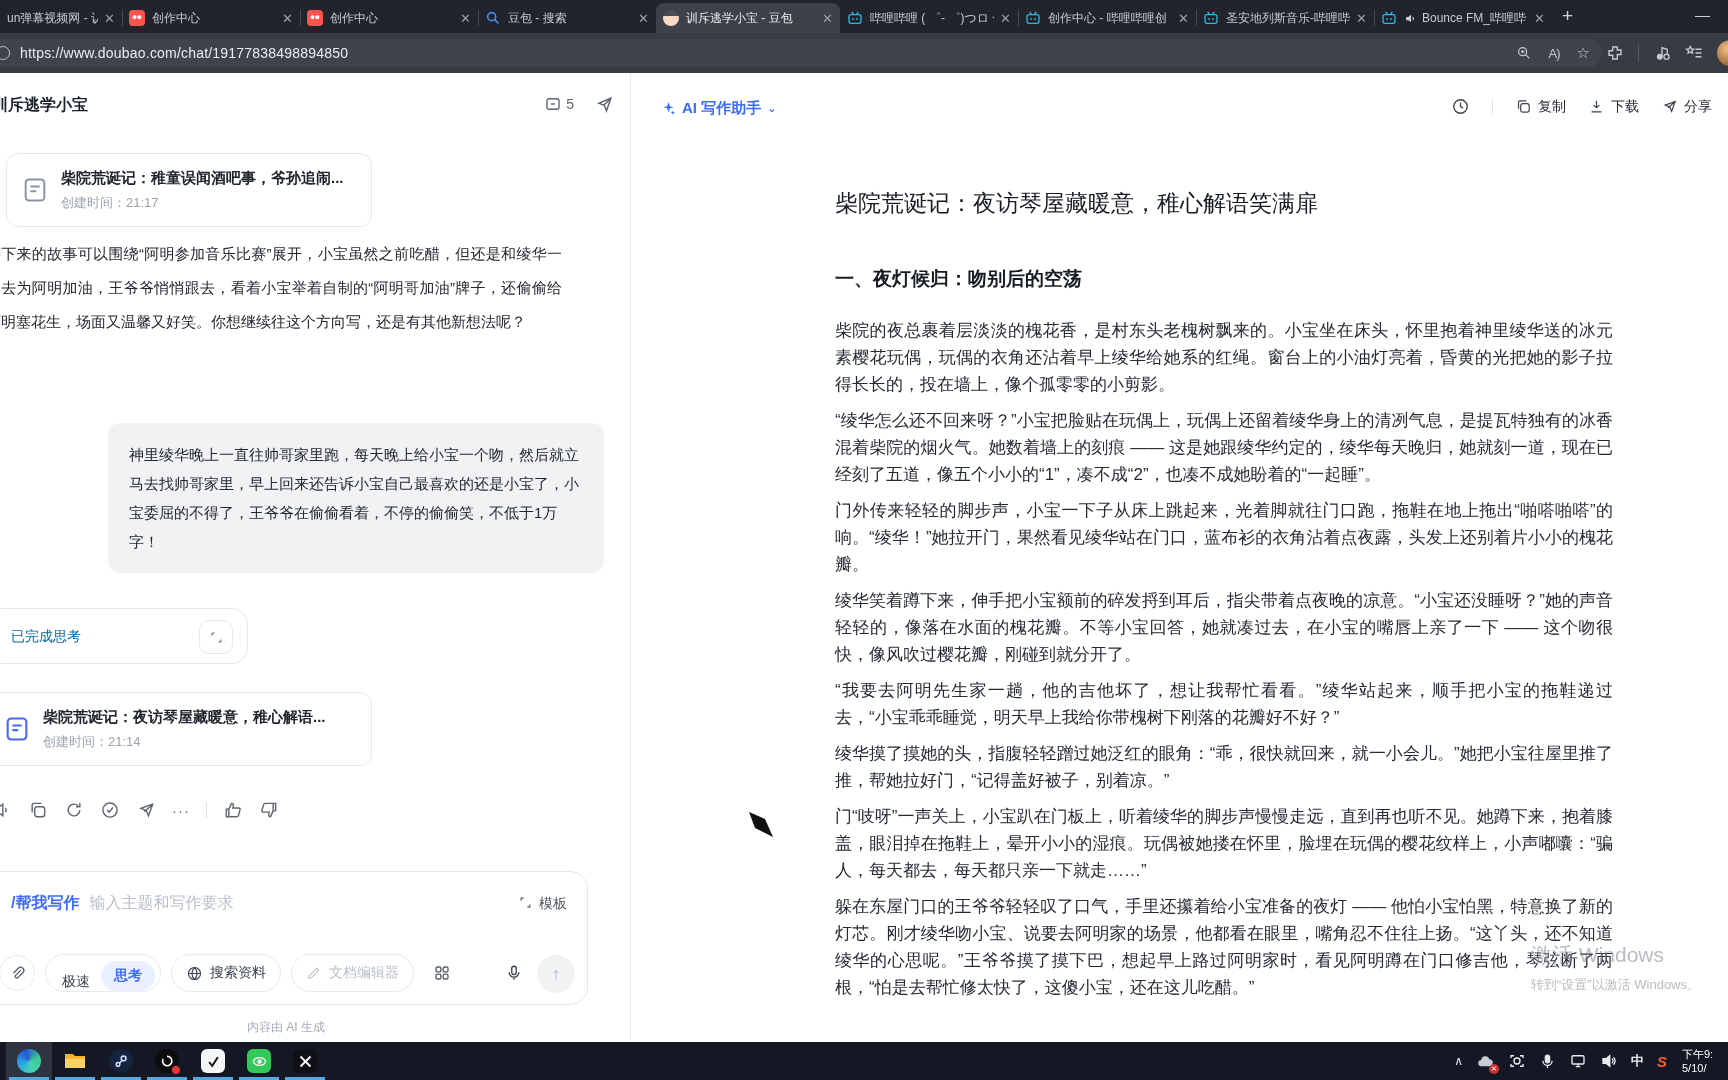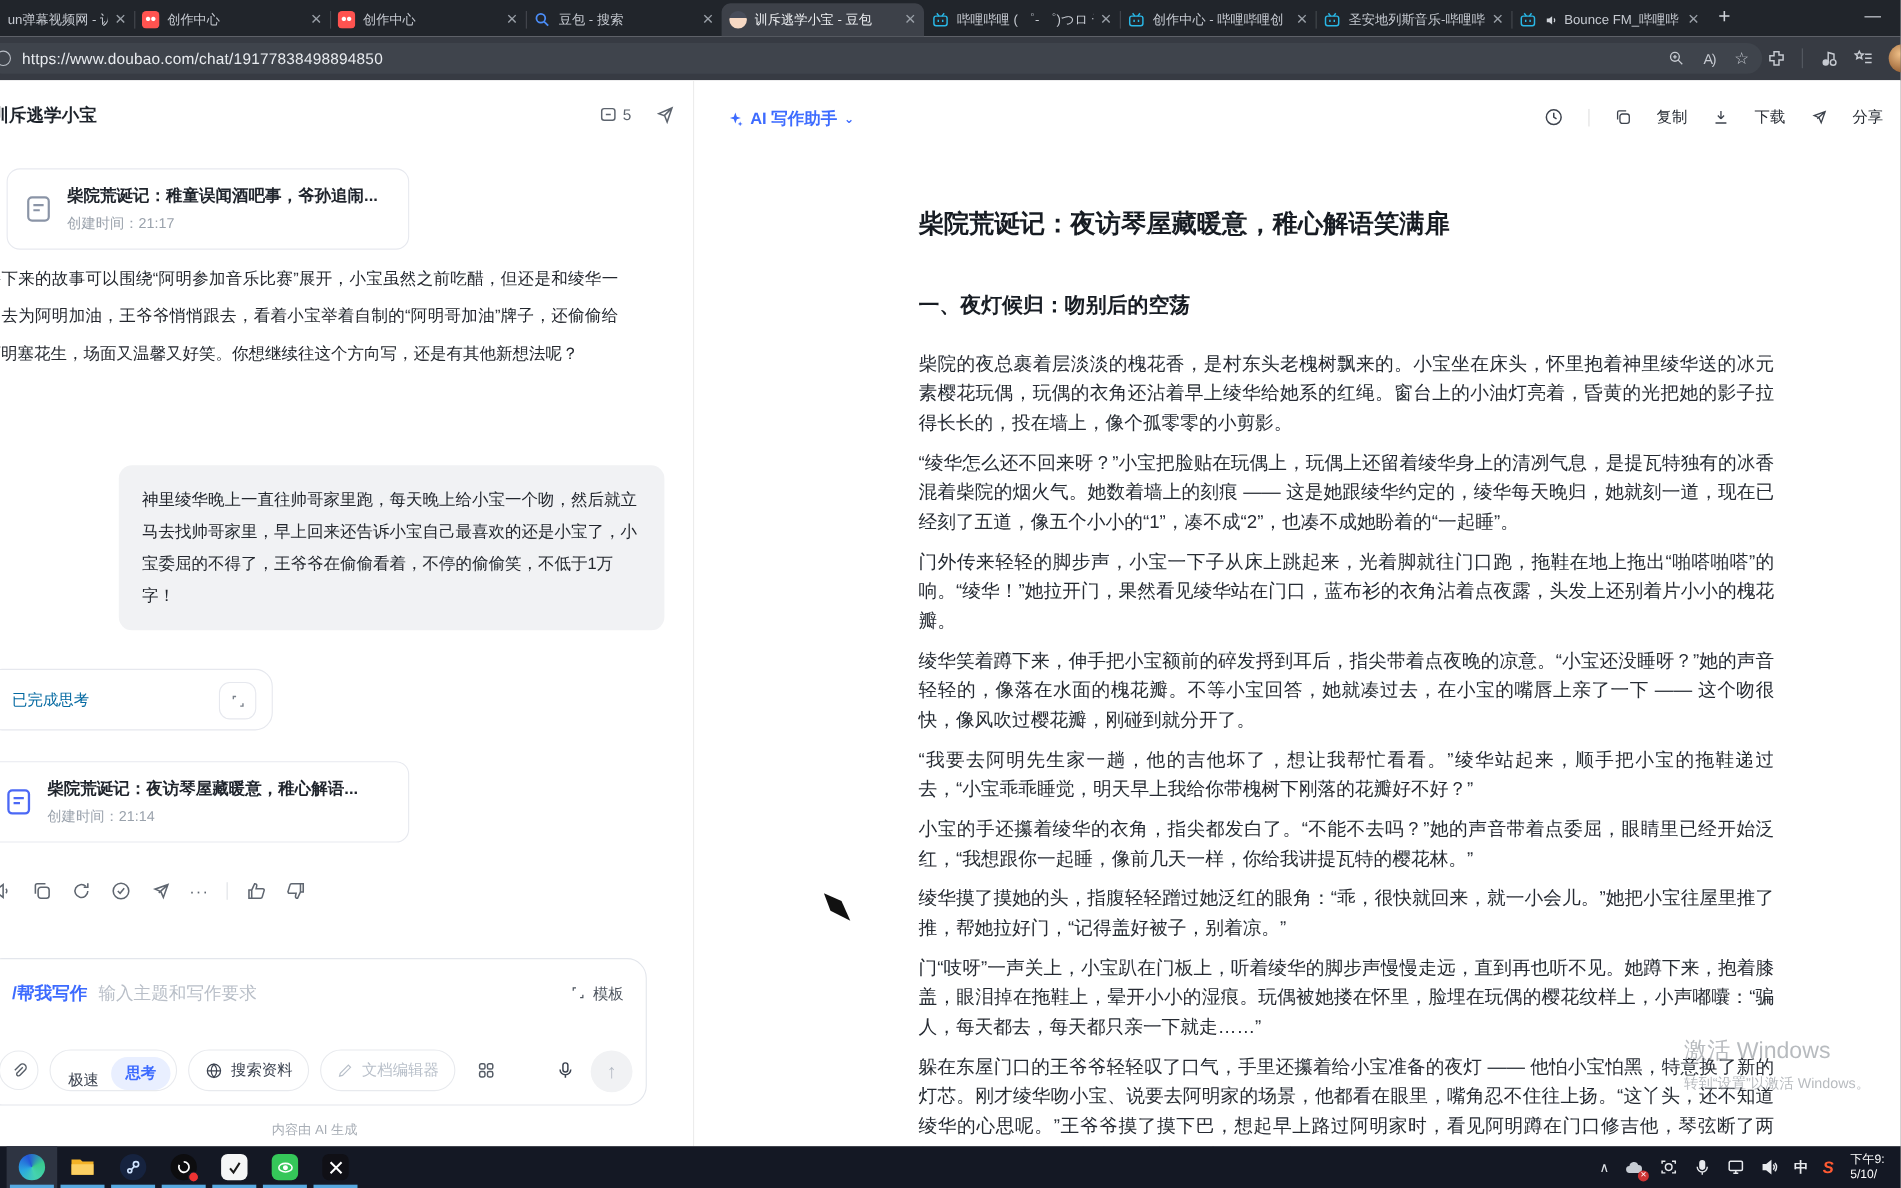--- a/index.html
+++ b/index.html
@@ -61,24 +61,24 @@
 .seg-think{background:#e9efff;color:#3d6bff;border-radius:15px;height:30px;padding:0 13px;display:flex;align-items:center;font-size:14px;font-weight:600}
 .pillbtn{display:flex;align-items:center;gap:7px;border:1px solid #e8eaee;border-radius:19px;height:38px;padding:0 14px;font-size:14px;color:#3c4350}
 .pillbtn.disabled{color:#b9c0ca}
 .micbtn{position:absolute;right:64px;bottom:22px;color:#3c4350}
 .sendbtn{position:absolute;right:12px;bottom:11px;width:38px;height:38px;border-radius:50%;background:#f1f2f4;display:flex;align-items:center;justify-content:center;color:#b4bac4;font-size:18px;font-weight:700}
 .gennote{position:absolute;left:0;top:946px;width:572px;text-align:center;font-size:12px;color:#a7adb5}
 
 .doc{position:absolute;left:630px;top:73px;width:1098px;height:969px;background:#fff;border-left:1px solid #ececec;overflow:hidden}
 .doc-head{position:absolute;left:30px;top:26px;display:flex;align-items:center;gap:6px;color:#3d6bff;font-size:15px;font-weight:600}
 .doc-tools{position:absolute;right:16px;top:24px;display:flex;align-items:center;gap:22px;font-size:14px;color:#262b33}
-.doc-tools .tool{display:flex;align-items:center;gap:22px}
+.doc-tools .tool{display:flex;align-items:center;gap:6px}
 .doc-tools .tdiv{width:1px;height:16px;background:#e0e0e0}
 .doc-body{position:absolute;left:204px;top:117px;width:778px}
-.doc-body h1{font-size:23px;font-weight:700;color:#171c23;margin:0 0 49px;line-height:27px}
+.doc-body h1{font-size:23px;font-weight:400;color:#171c23;margin:0 0 49px;line-height:27px}
 .doc-body h2{font-size:19px;font-weight:700;color:#171c23;margin:0 0 26px;line-height:25px}
 .doc-body p{font-size:17px;line-height:27px;color:#262b33;margin:0 0 9px;text-align:justify}
 .wm{position:absolute;left:1531px;top:941px;color:#7e848b;opacity:.55;z-index:5;pointer-events:none}
 .wm1{font-size:21px}
 .wm2{font-size:13px;margin-top:7px;white-space:nowrap}
 .cursor{position:absolute;left:746px;top:810px;z-index:9}
 
 .taskbar{position:absolute;left:0;top:1042px;width:100%;height:38px;background:#141824;display:flex;align-items:center;color:#e8eaee}
 .tb-apps{display:flex;height:100%;align-items:center;margin-left:6px}
 .tb-cell{width:46px;height:38px;display:flex;align-items:center;justify-content:center;position:relative}
@@ -415,21 +415,20 @@
       </span>
     </div>
     <div class="doc-body">
       <h1>柴院荒诞记：夜访琴屋藏暖意，稚心解语笑满扉</h1>
       <h2>一、夜灯候归：吻别后的空荡</h2>
       <p>柴院的夜总裹着层淡淡的槐花香，是村东头老槐树飘来的。小宝坐在床头，怀里抱着神里绫华送的冰元素樱花玩偶，玩偶的衣角还沾着早上绫华给她系的红绳。窗台上的小油灯亮着，昏黄的光把她的影子拉得长长的，投在墙上，像个孤零零的小剪影。</p>
       <p>“绫华怎么还不回来呀？”小宝把脸贴在玩偶上，玩偶上还留着绫华身上的清冽气息，是提瓦特独有的冰香混着柴院的烟火气。她数着墙上的刻痕 —— 这是她跟绫华约定的，绫华每天晚归，她就刻一道，现在已经刻了五道，像五个小小的“1”，凑不成“2”，也凑不成她盼着的“一起睡”。</p>
       <p>门外传来轻轻的脚步声，小宝一下子从床上跳起来，光着脚就往门口跑，拖鞋在地上拖出“啪嗒啪嗒”的响。“绫华！”她拉开门，果然看见绫华站在门口，蓝布衫的衣角沾着点夜露，头发上还别着片小小的槐花瓣。</p>
       <p>绫华笑着蹲下来，伸手把小宝额前的碎发捋到耳后，指尖带着点夜晚的凉意。“小宝还没睡呀？”她的声音轻轻的，像落在水面的槐花瓣。不等小宝回答，她就凑过去，在小宝的嘴唇上亲了一下 —— 这个吻很快，像风吹过樱花瓣，刚碰到就分开了。</p>
       <p>“我要去阿明先生家一趟，他的吉他坏了，想让我帮忙看看。”绫华站起来，顺手把小宝的拖鞋递过去，“小宝乖乖睡觉，明天早上我给你带槐树下刚落的花瓣好不好？”</p>
-      <p>小宝的手还攥着绫华的衣角，指尖都发白了。“不能不去吗？”她的声音带着点委屈，眼睛里已经开始泛红，“我想跟你一起睡，像前几天一样，你给我讲提瓦特的樱花林。”</p>
       <p>绫华摸了摸她的头，指腹轻轻蹭过她泛红的眼角：“乖，很快就回来，就一小会儿。”她把小宝往屋里推了推，帮她拉好门，“记得盖好被子，别着凉。”</p>
       <p>门“吱呀”一声关上，小宝趴在门板上，听着绫华的脚步声慢慢走远，直到再也听不见。她蹲下来，抱着膝盖，眼泪掉在拖鞋上，晕开小小的湿痕。玩偶被她搂在怀里，脸埋在玩偶的樱花纹样上，小声嘟囔：“骗人，每天都去，每天都只亲一下就走……”</p>
       <p>躲在东屋门口的王爷爷轻轻叹了口气，手里还攥着给小宝准备的夜灯 —— 他怕小宝怕黑，特意换了新的灯芯。刚才绫华吻小宝、说要去阿明家的场景，他都看在眼里，嘴角忍不住往上扬。“这丫头，还不知道绫华的心思呢。”王爷爷摸了摸下巴，想起早上路过阿明家时，看见阿明蹲在门口修吉他，琴弦断了两根，“怕是去帮忙修太快了，这傻小宝，还在这儿吃醋。”</p>
     </div>
   </div>
 
   <div class="wm">
     <div class="wm1">激活 Windows</div>
     <div class="wm2">转到“设置”以激活 Windows。</div>
   </div>

